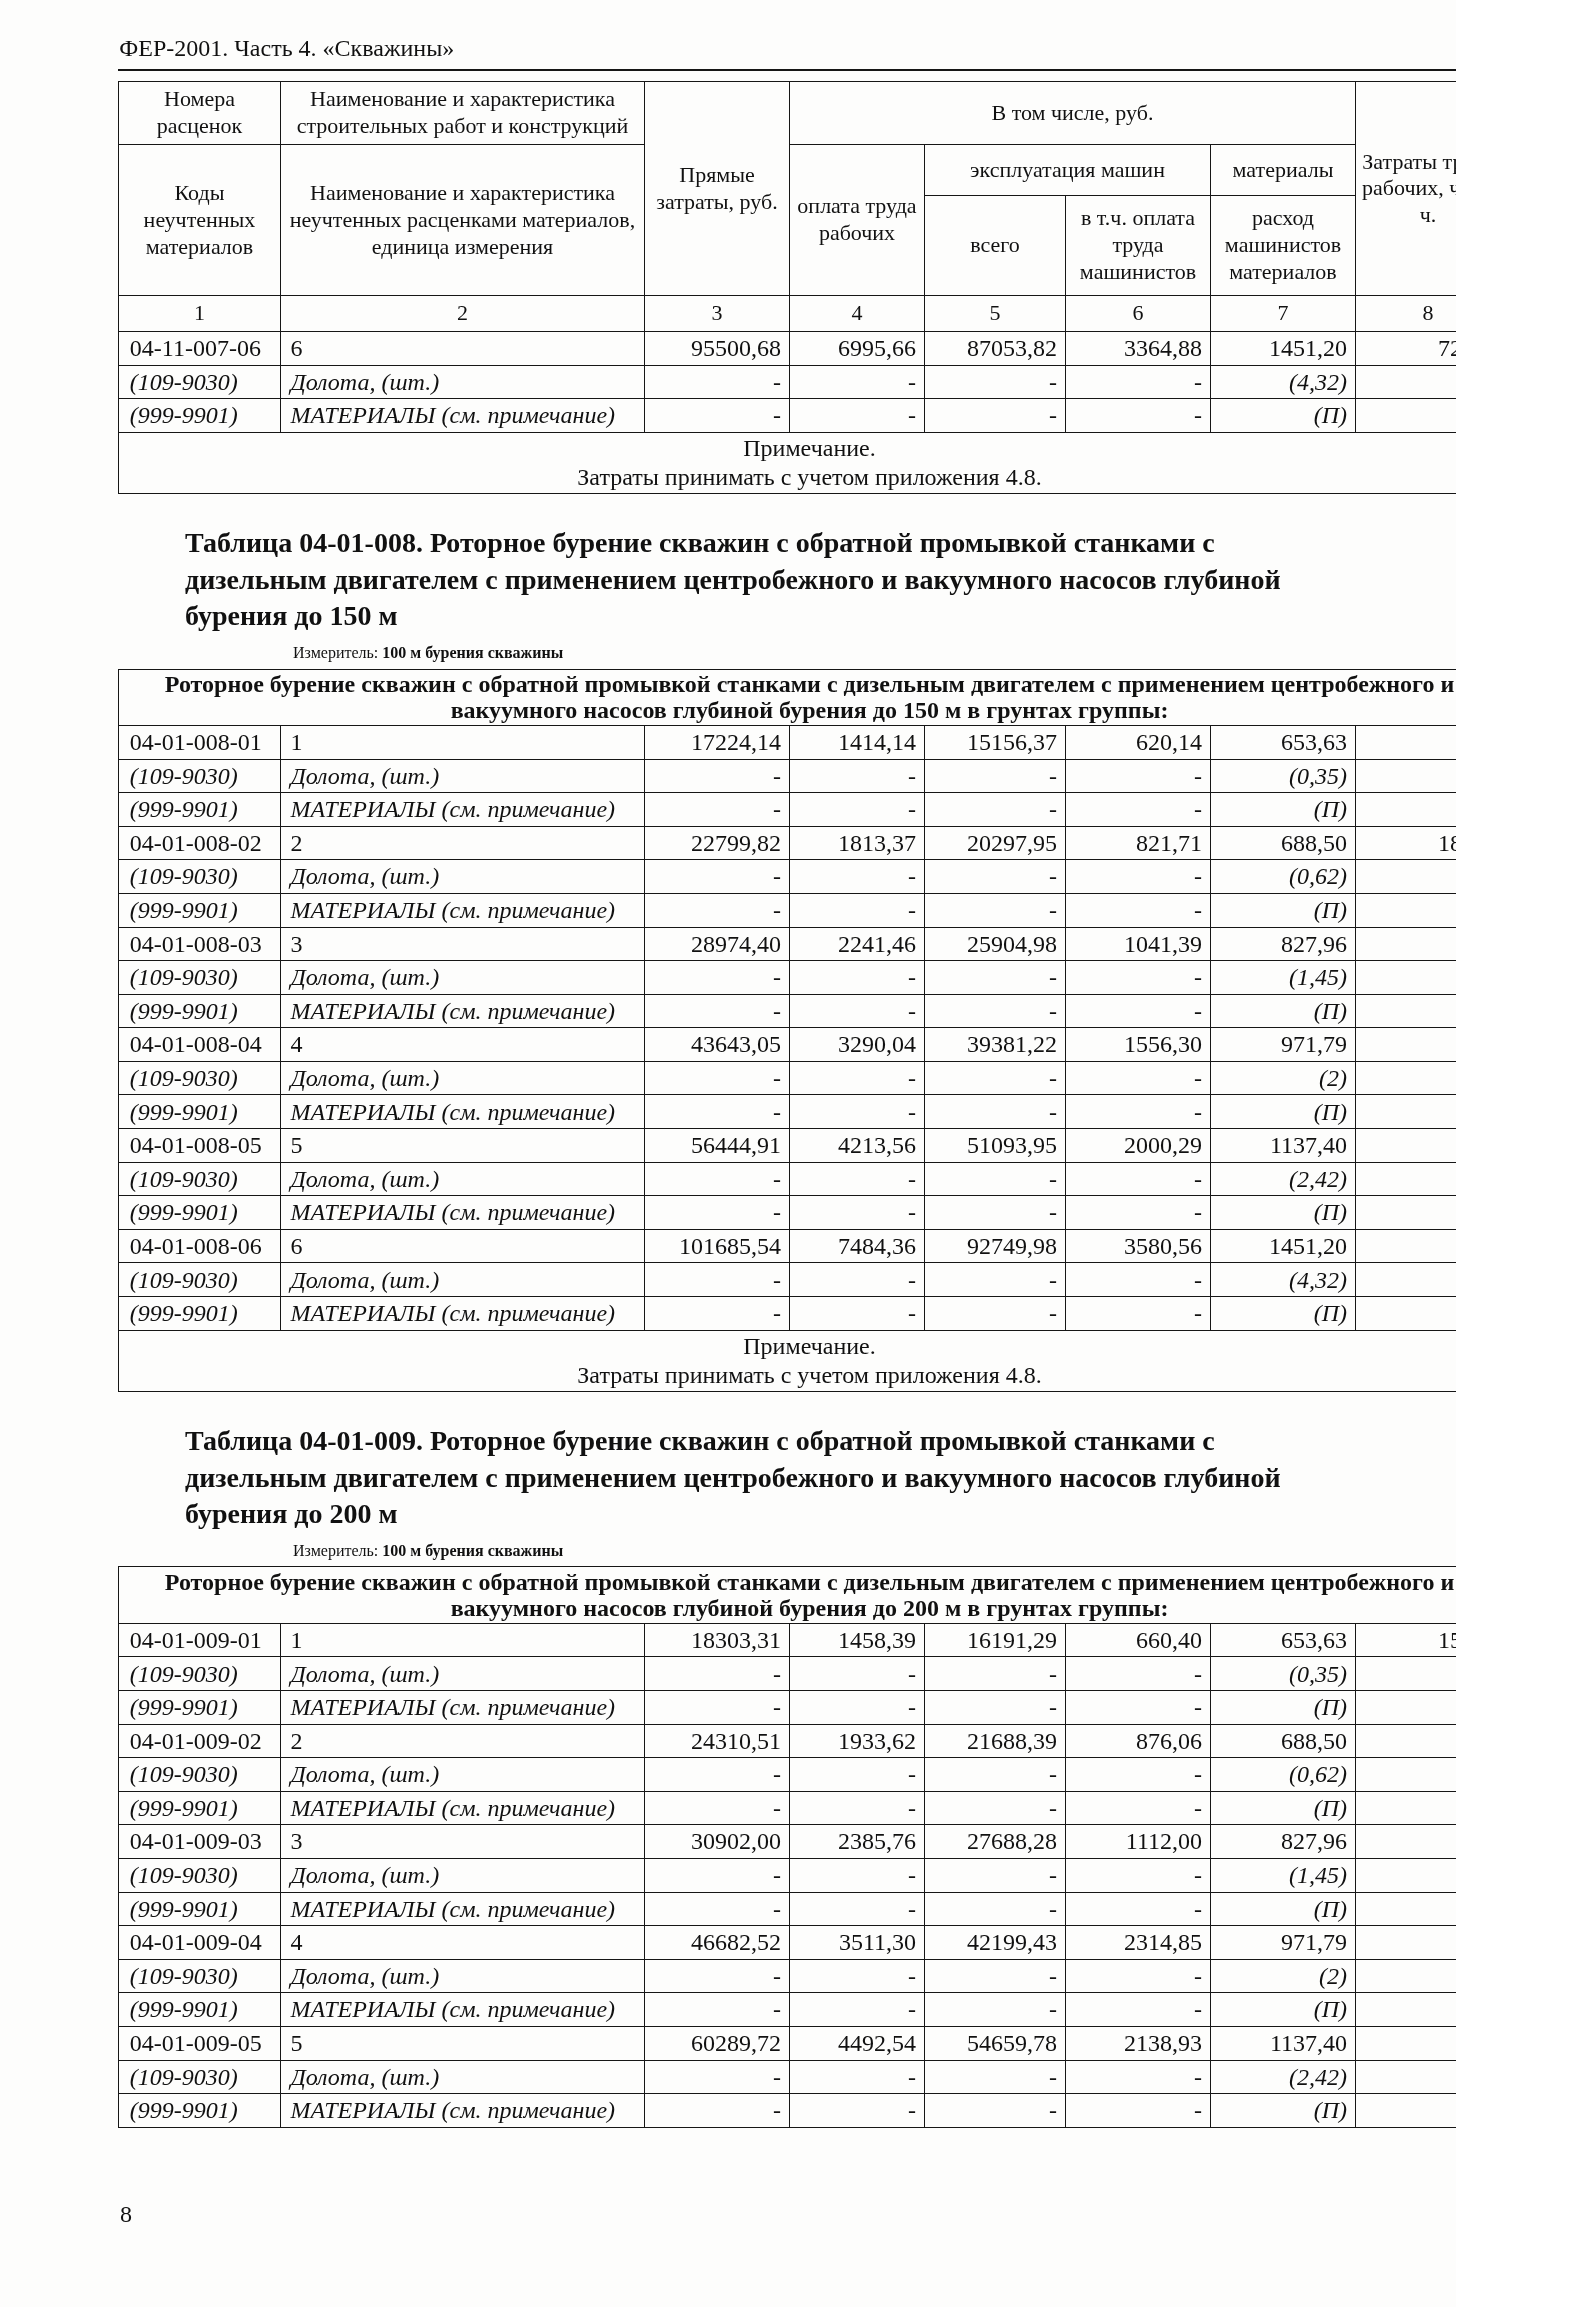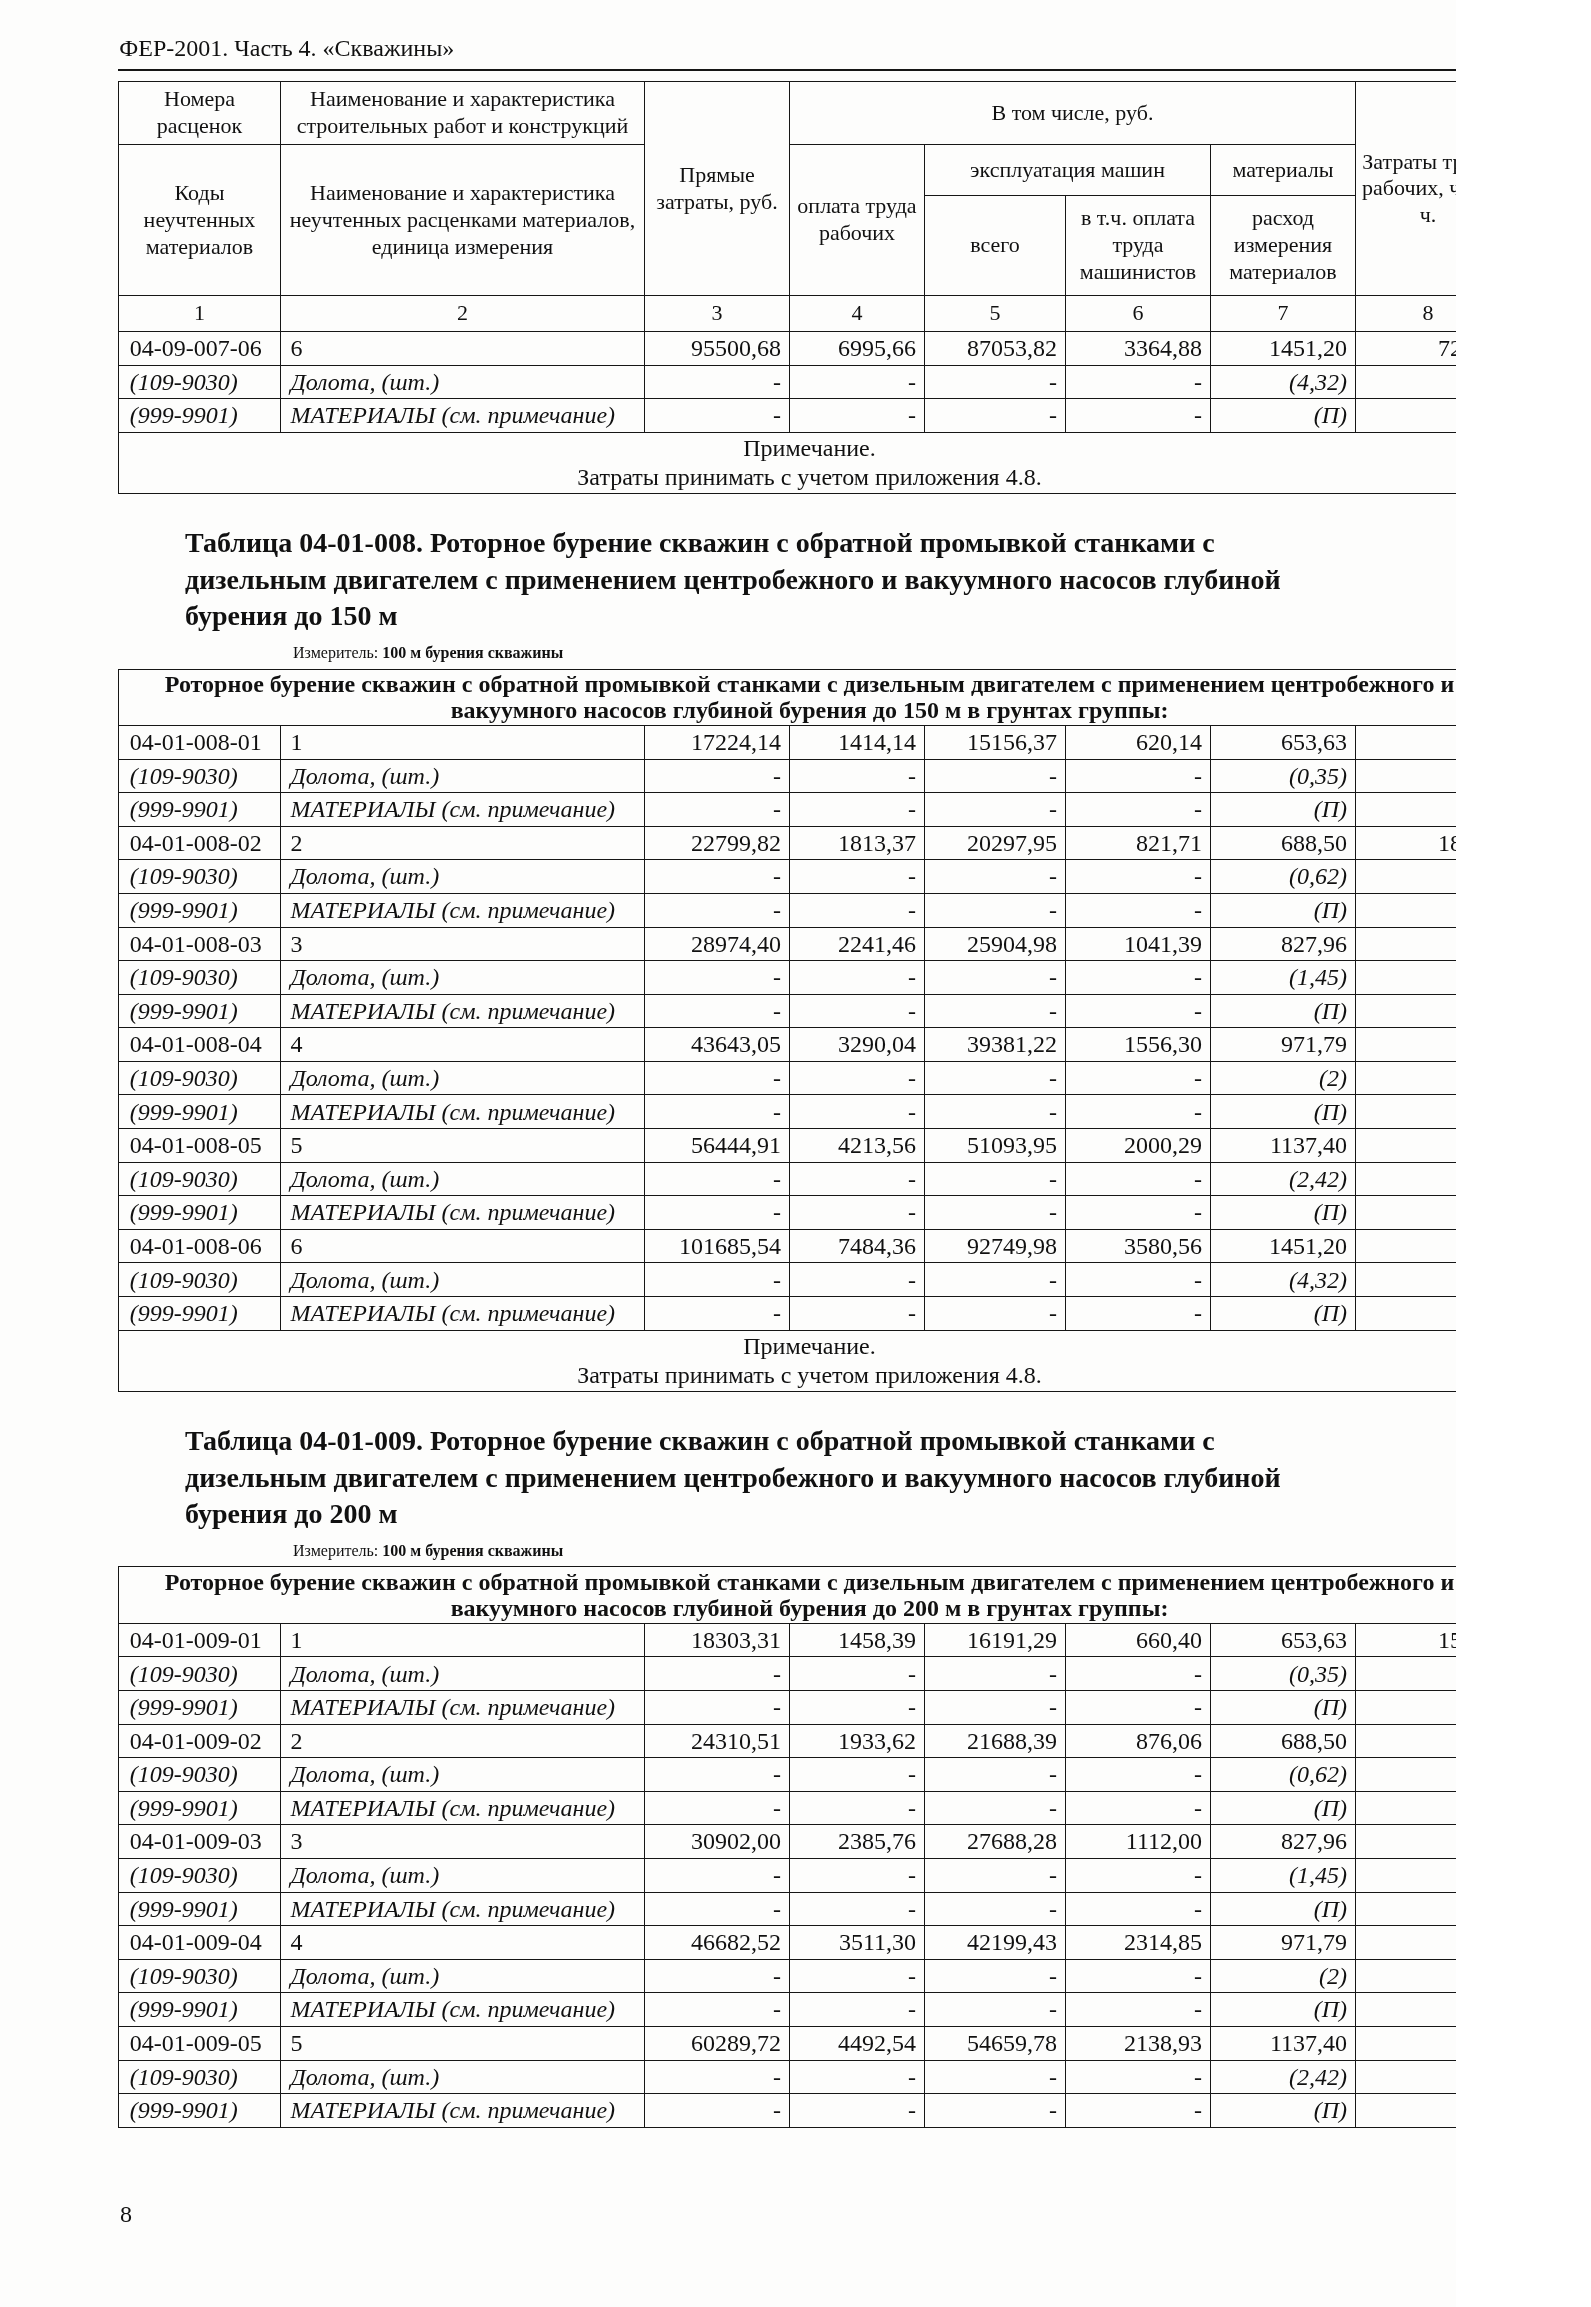--- a/index.html
+++ b/index.html
@@ -74,36 +74,36 @@
       <tr class="hr2">
         <th rowspan="2">Коды неучтенных материалов</th>
         <th rowspan="2">Наименование и характеристика неучтенных расценками материалов, единица измерения</th>
         <th rowspan="2">оплата труда рабочих</th>
         <th colspan="2">эксплуатация машин</th>
         <th>материалы</th>
       </tr>
       <tr class="hr3">
         <th>всего</th>
         <th>в т.ч. оплата труда машинистов</th>
-        <th>расход измерения материалов</th>
+        <th>расход машинистов материалов</th>
       </tr>
       <tr class="num-row">
         <th>1</th>
         <th>2</th>
         <th>3</th>
         <th>4</th>
         <th>5</th>
         <th>6</th>
         <th>7</th>
         <th>8</th>
       </tr>
     </thead>
     <tbody>
         <tr class="main">
-          <td class="c1">04-09-007-06</td>
+          <td class="c1">04-11-007-06</td>
           <td class="c2">6</td>
           <td class="cn">95500,68</td>
           <td class="cn">6995,66</td>
           <td class="cn">87053,82</td>
           <td class="cn">3364,88</td>
           <td class="cn">1451,20</td>
           <td class="cn">727,2</td>
         </tr>
         <tr class="sub">
           <td class="c1">(109-9030)</td>

